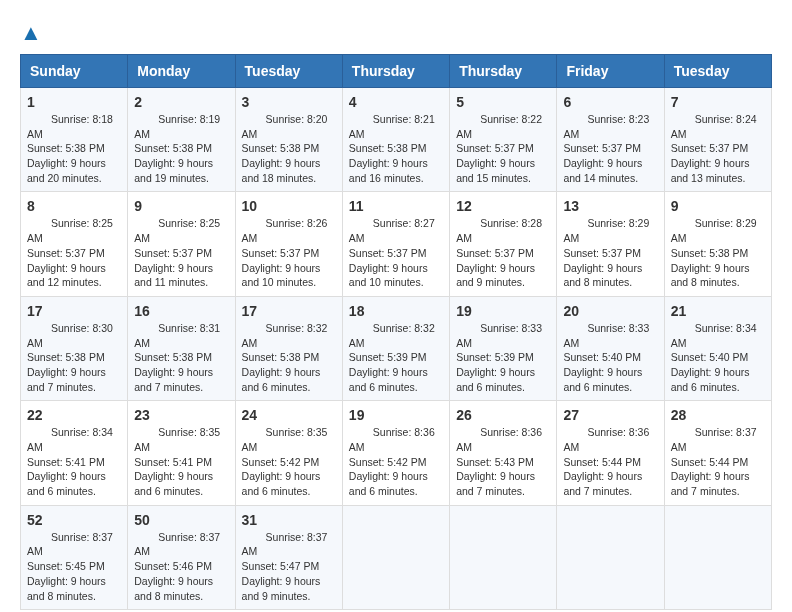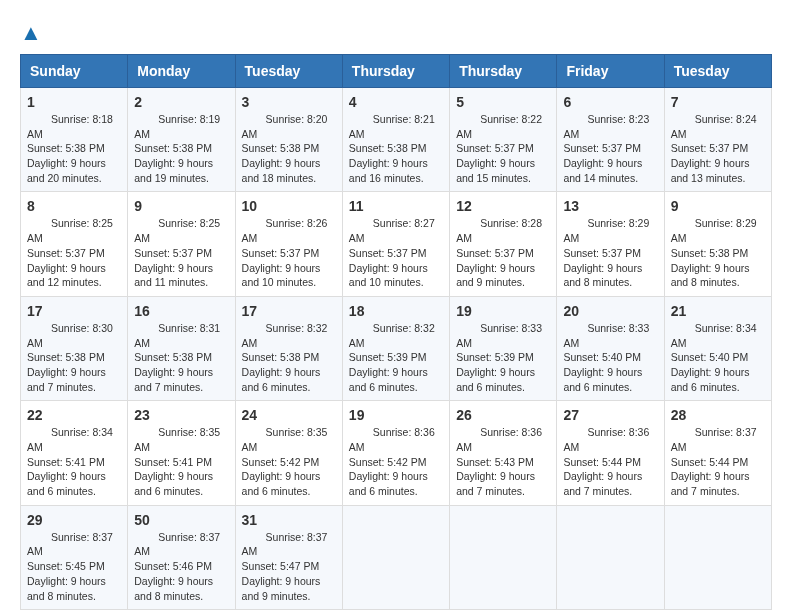--- a/index.html
+++ b/index.html
@@ -228,21 +228,21 @@
         <span class="day-num">27</span>
         <span class="cell-text">Sunrise: 8:36 AM<br>Sunset: 5:44 PM<br>Daylight: 9 hours and 7 minutes.</span>
       </td>
         <td>
         <span class="day-num">28</span>
         <span class="cell-text">Sunrise: 8:37 AM<br>Sunset: 5:44 PM<br>Daylight: 9 hours and 7 minutes.</span>
       </td>
       </tr>
       <tr>
         <td>
-        <span class="day-num">29</span>
+        <span class="day-num">52</span>
         <span class="cell-text">Sunrise: 8:37 AM<br>Sunset: 5:45 PM<br>Daylight: 9 hours and 8 minutes.</span>
       </td>
         <td>
         <span class="day-num">50</span>
         <span class="cell-text">Sunrise: 8:37 AM<br>Sunset: 5:46 PM<br>Daylight: 9 hours and 8 minutes.</span>
       </td>
         <td>
         <span class="day-num">31</span>
         <span class="cell-text">Sunrise: 8:37 AM<br>Sunset: 5:47 PM<br>Daylight: 9 hours and 9 minutes.</span>
       </td>

